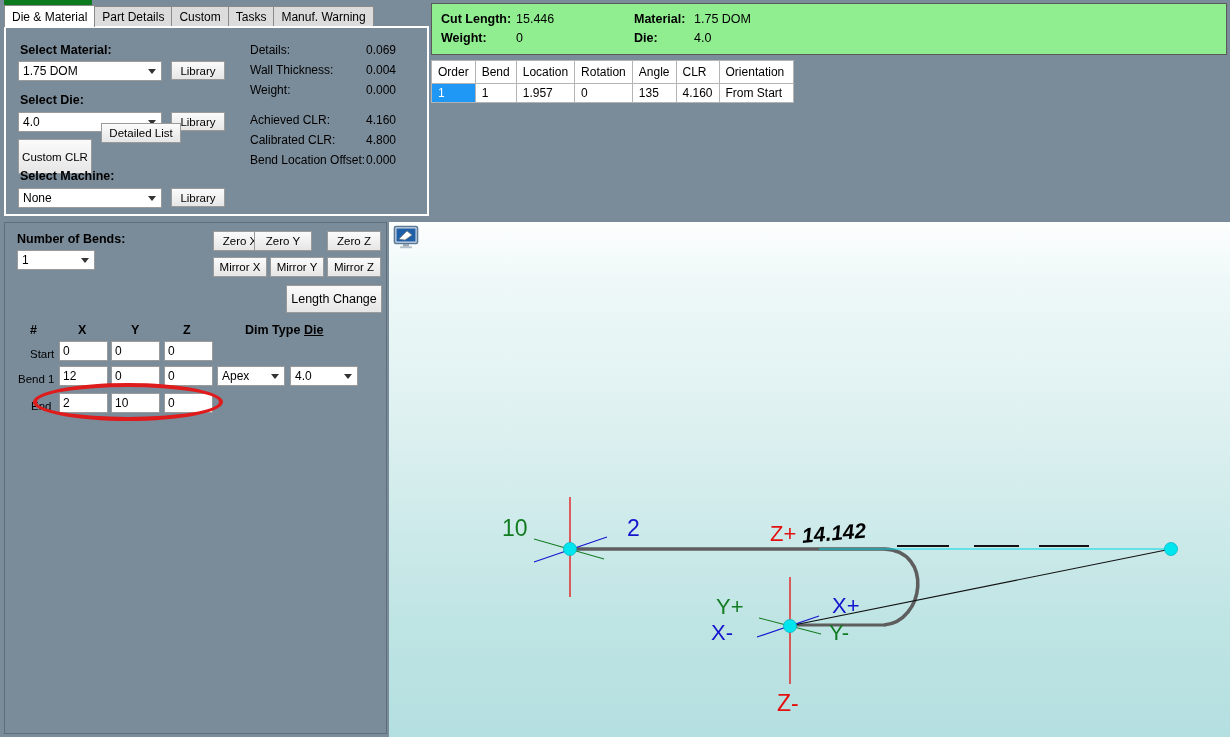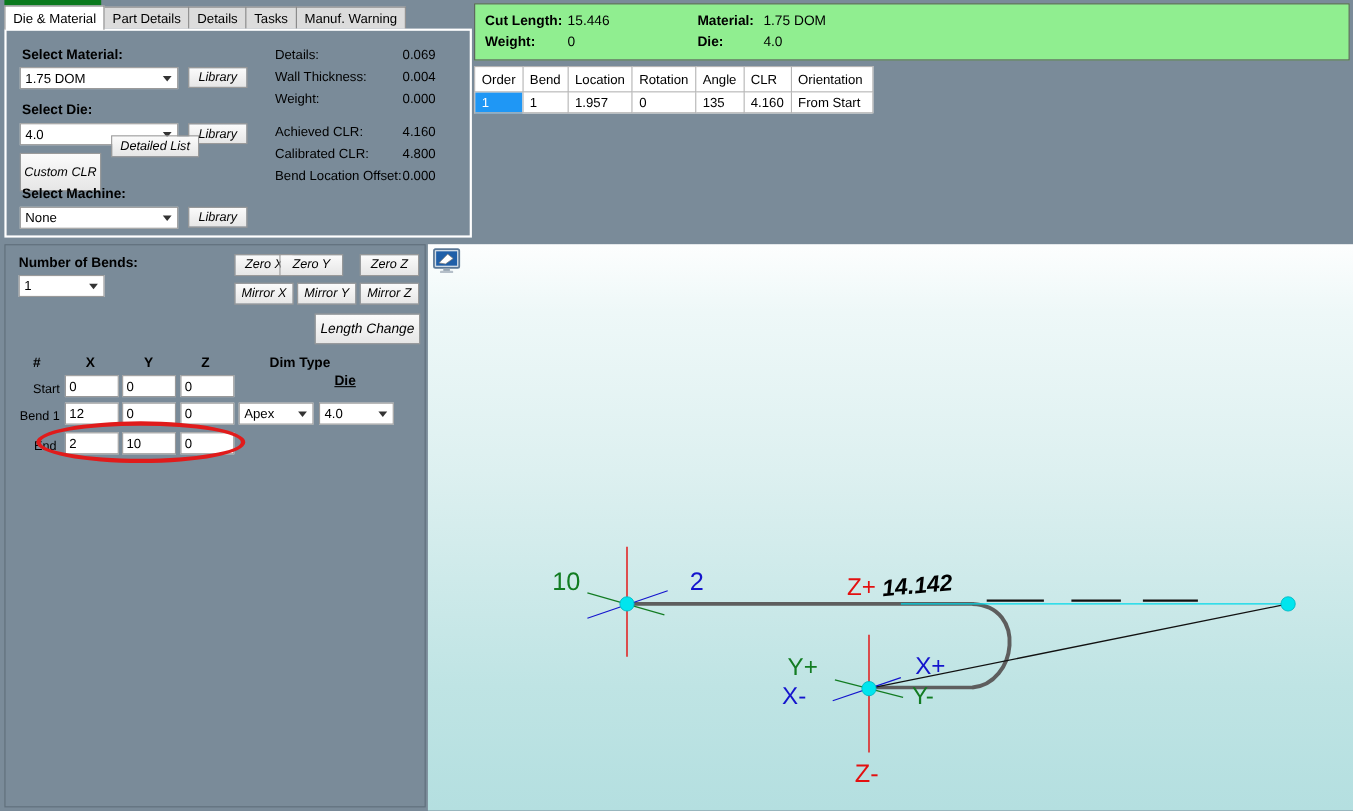--- a/index.html
+++ b/index.html
@@ -65,21 +65,21 @@
     border-left: 4px solid transparent;
     border-right: 4px solid transparent;
     border-top: 5px solid #333;
     pointer-events: none;
   }
   button.ui-btn {
     background: linear-gradient(#fbfbfb, #e6e6e6);
     border: 1px solid #9a9a9a;
     font-family: "Liberation Sans", sans-serif;
     font-size: 11.5px; color: #000;
-    padding: 0; height: 19px; cursor: default; font-style: italic;
+    padding: 0; height: 19px; cursor: default;
   }
   .stat-lbl { position: absolute; }
   .stat-val { position: absolute; }
 
   
   .green-summary {
     position: absolute; left: 431px; top: 3px; width: 796px; height: 52px;
     background: #90ee90;
     border: 1px solid #5a5a5a;
   }
@@ -149,21 +149,21 @@
 </head>
 <body>
 
 <div id="app">
 
   <div class="green-sliver"></div>
 
   <div class="tabstrip">
     <div class="tab active">Die &amp; Material</div>
     <div class="tab">Part Details</div>
-    <div class="tab">Details</div>
+    <div class="tab">Custom</div>
     <div class="tab">Tasks</div>
     <div class="tab">Manuf. Warning</div>
   </div>
 
   <div class="panel-die">
 
     <div class="lbl-bold" style="position:absolute;left:14px;top:15px;">Select Material:</div>
     <div class="combo-wrap" style="position:absolute;left:12px;top:33px;">
       <select class="ui-combo" style="width:144px;">
         <option>1.75 DOM</option>
@@ -262,21 +262,21 @@
     <button class="ui-btn" style="position:absolute;left:265px;top:34px;width:54px;height:20px;">Mirror Y</button>
     <button class="ui-btn" style="position:absolute;left:322px;top:34px;width:54px;height:20px;">Mirror Z</button>
 
     <button class="ui-btn" style="position:absolute;left:281px;top:62px;width:96px;height:28px;font-size:12.5px;">Length Change</button>
 
     <div class="grid-hdr" style="left:25px;top:100px;">#</div>
     <div class="grid-hdr" style="left:73px;top:100px;">X</div>
     <div class="grid-hdr" style="left:126px;top:100px;">Y</div>
     <div class="grid-hdr" style="left:178px;top:100px;">Z</div>
     <div class="grid-hdr" style="left:221px;top:100px;padding-left:19px;">Dim Type</div>
-    <div class="grid-hdr" style="left:299px;top:116px;text-decoration:underline;">Die</div>
+    <div class="grid-hdr" style="left:299px;top:100px;text-decoration:underline;">Die</div>
 
     <div class="row-lbl" style="left:25px;top:125px;">Start</div>
     <input class="ui-text" style="position: absolute; left: 54px; top: 118px; width: 49px;" value="0">
     <input class="ui-text" style="position: absolute; left: 106px; top: 118px; width: 49px;" value="0">
     <input class="ui-text" style="position: absolute; left: 159px; top: 118px; width: 49px;" value="0">
 
     <div class="row-lbl" style="left:13px;top:150px;">Bend 1</div>
     <input class="ui-text" style="position: absolute; left: 54px; top: 143px; width: 49px;" value="12">
     <input class="ui-text" style="position: absolute; left: 106px; top: 143px; width: 49px;" value="0">
     <input class="ui-text" style="position: absolute; left: 159px; top: 143px; width: 49px;" value="0">

